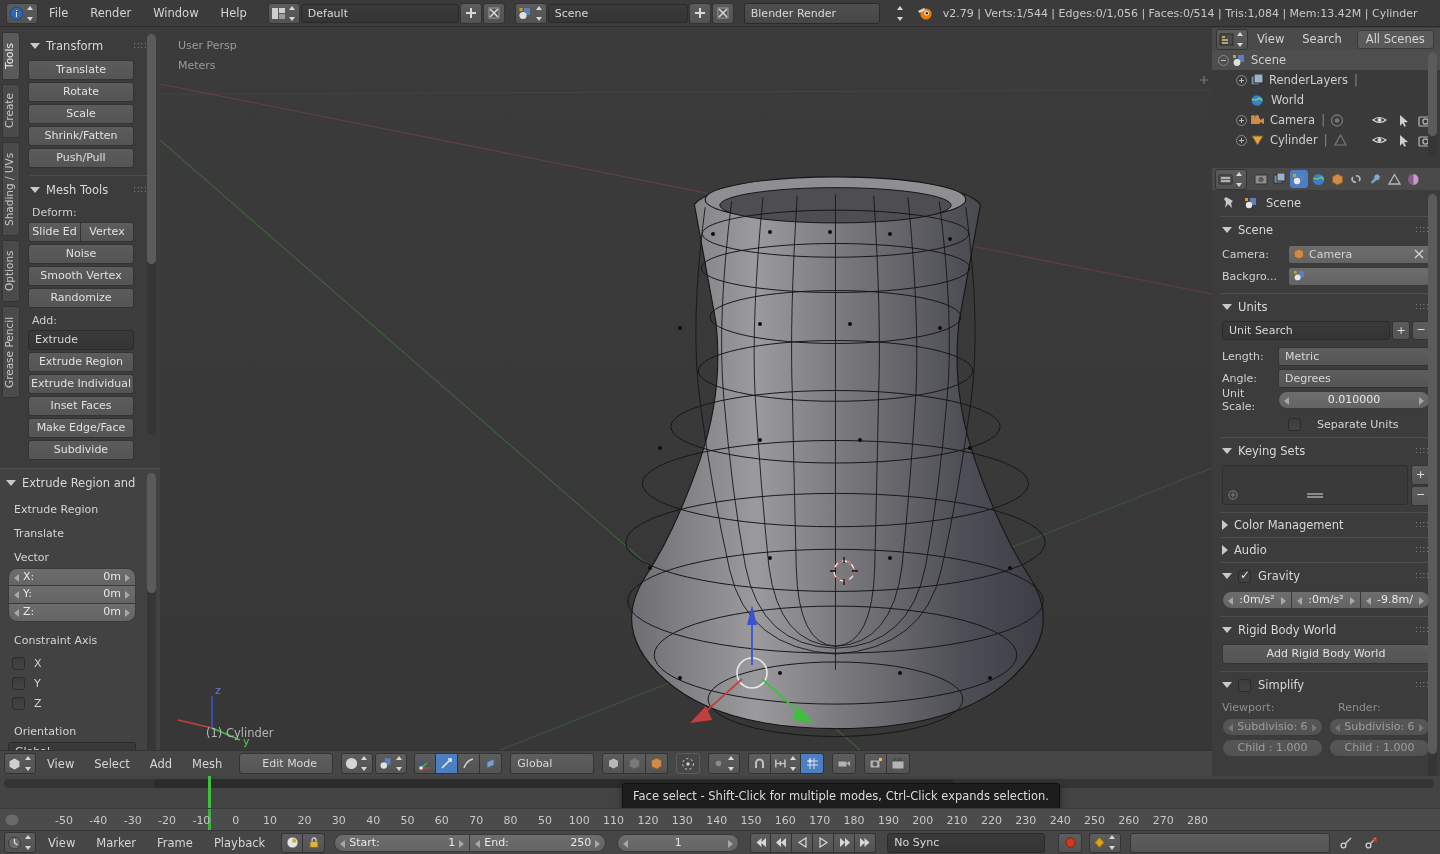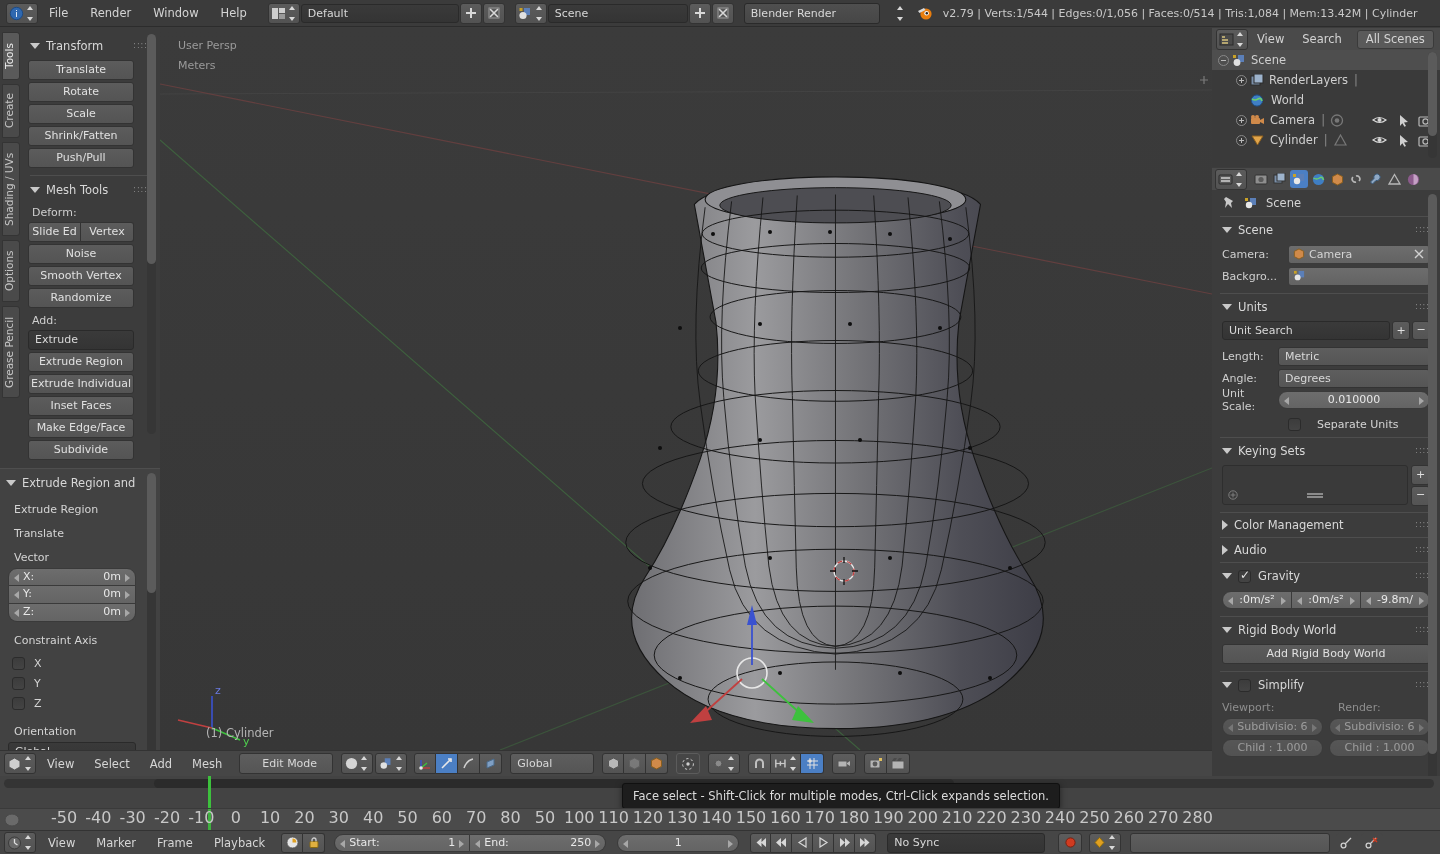--- a/index.html
+++ b/index.html
@@ -109,21 +109,21 @@
   .hbtn { height:21px; min-width:21px; background:linear-gradient(to bottom,#5d5d5d,#535353); border:1px solid #333; border-radius:3px; display:flex; align-items:center; justify-content:center; padding:0 3px; }
   .hbtn.on { background:#4b7fc4; }
   .hgroup { display:flex; }
   .hgroup .hbtn { border-radius:0; border-left-width:0; }
   .hgroup .hbtn:first-child { border-radius:3px 0 0 3px; border-left-width:1px; }
   .hgroup .hbtn:last-child { border-radius:0 3px 3px 0; }
 
   
   #timeline { position:absolute; left:0; top:776px; width:1440px; height:54px; background:#434343; overflow:hidden; }
   #tlRuler { position:absolute; left:0; bottom:0; width:1440px; height:22px; background:#4b4b4b; border-top:1px solid #3a3a3a; }
-  .tick { position:absolute; bottom:3px; font-size:16px; color:#c8c8c8; transform:translateX(-50%); }
+  .tick { position:absolute; bottom:3px; font-size:11px; color:#c8c8c8; transform:translateX(-50%); }
   #tlScrollTrack { position:absolute; left:4px; top:3px; height:9px; border-radius:5px; background:#343434; }
   #tooltip { position:absolute; background:#1d1d1d; border:1px solid #101010; border-radius:3px; color:#dcdcdc;
              font-size:11.5px; padding:5px 10px; box-shadow:0 2px 6px rgba(0,0,0,.5); }
   #tlBar { position:absolute; left:0; top:830px; width:1440px; height:24px; background:#464646; border-top:1px solid #333; display:flex; align-items:center; padding:0 4px; gap:3px; }
   #tlBar .menu { padding:0 9px; font-size:11.5px; color:#d6d6d6; }
   .playhead { position:absolute; top:0; width:3px; background:#3dc13d; }
 </style>
 </head>
 <body>
 

